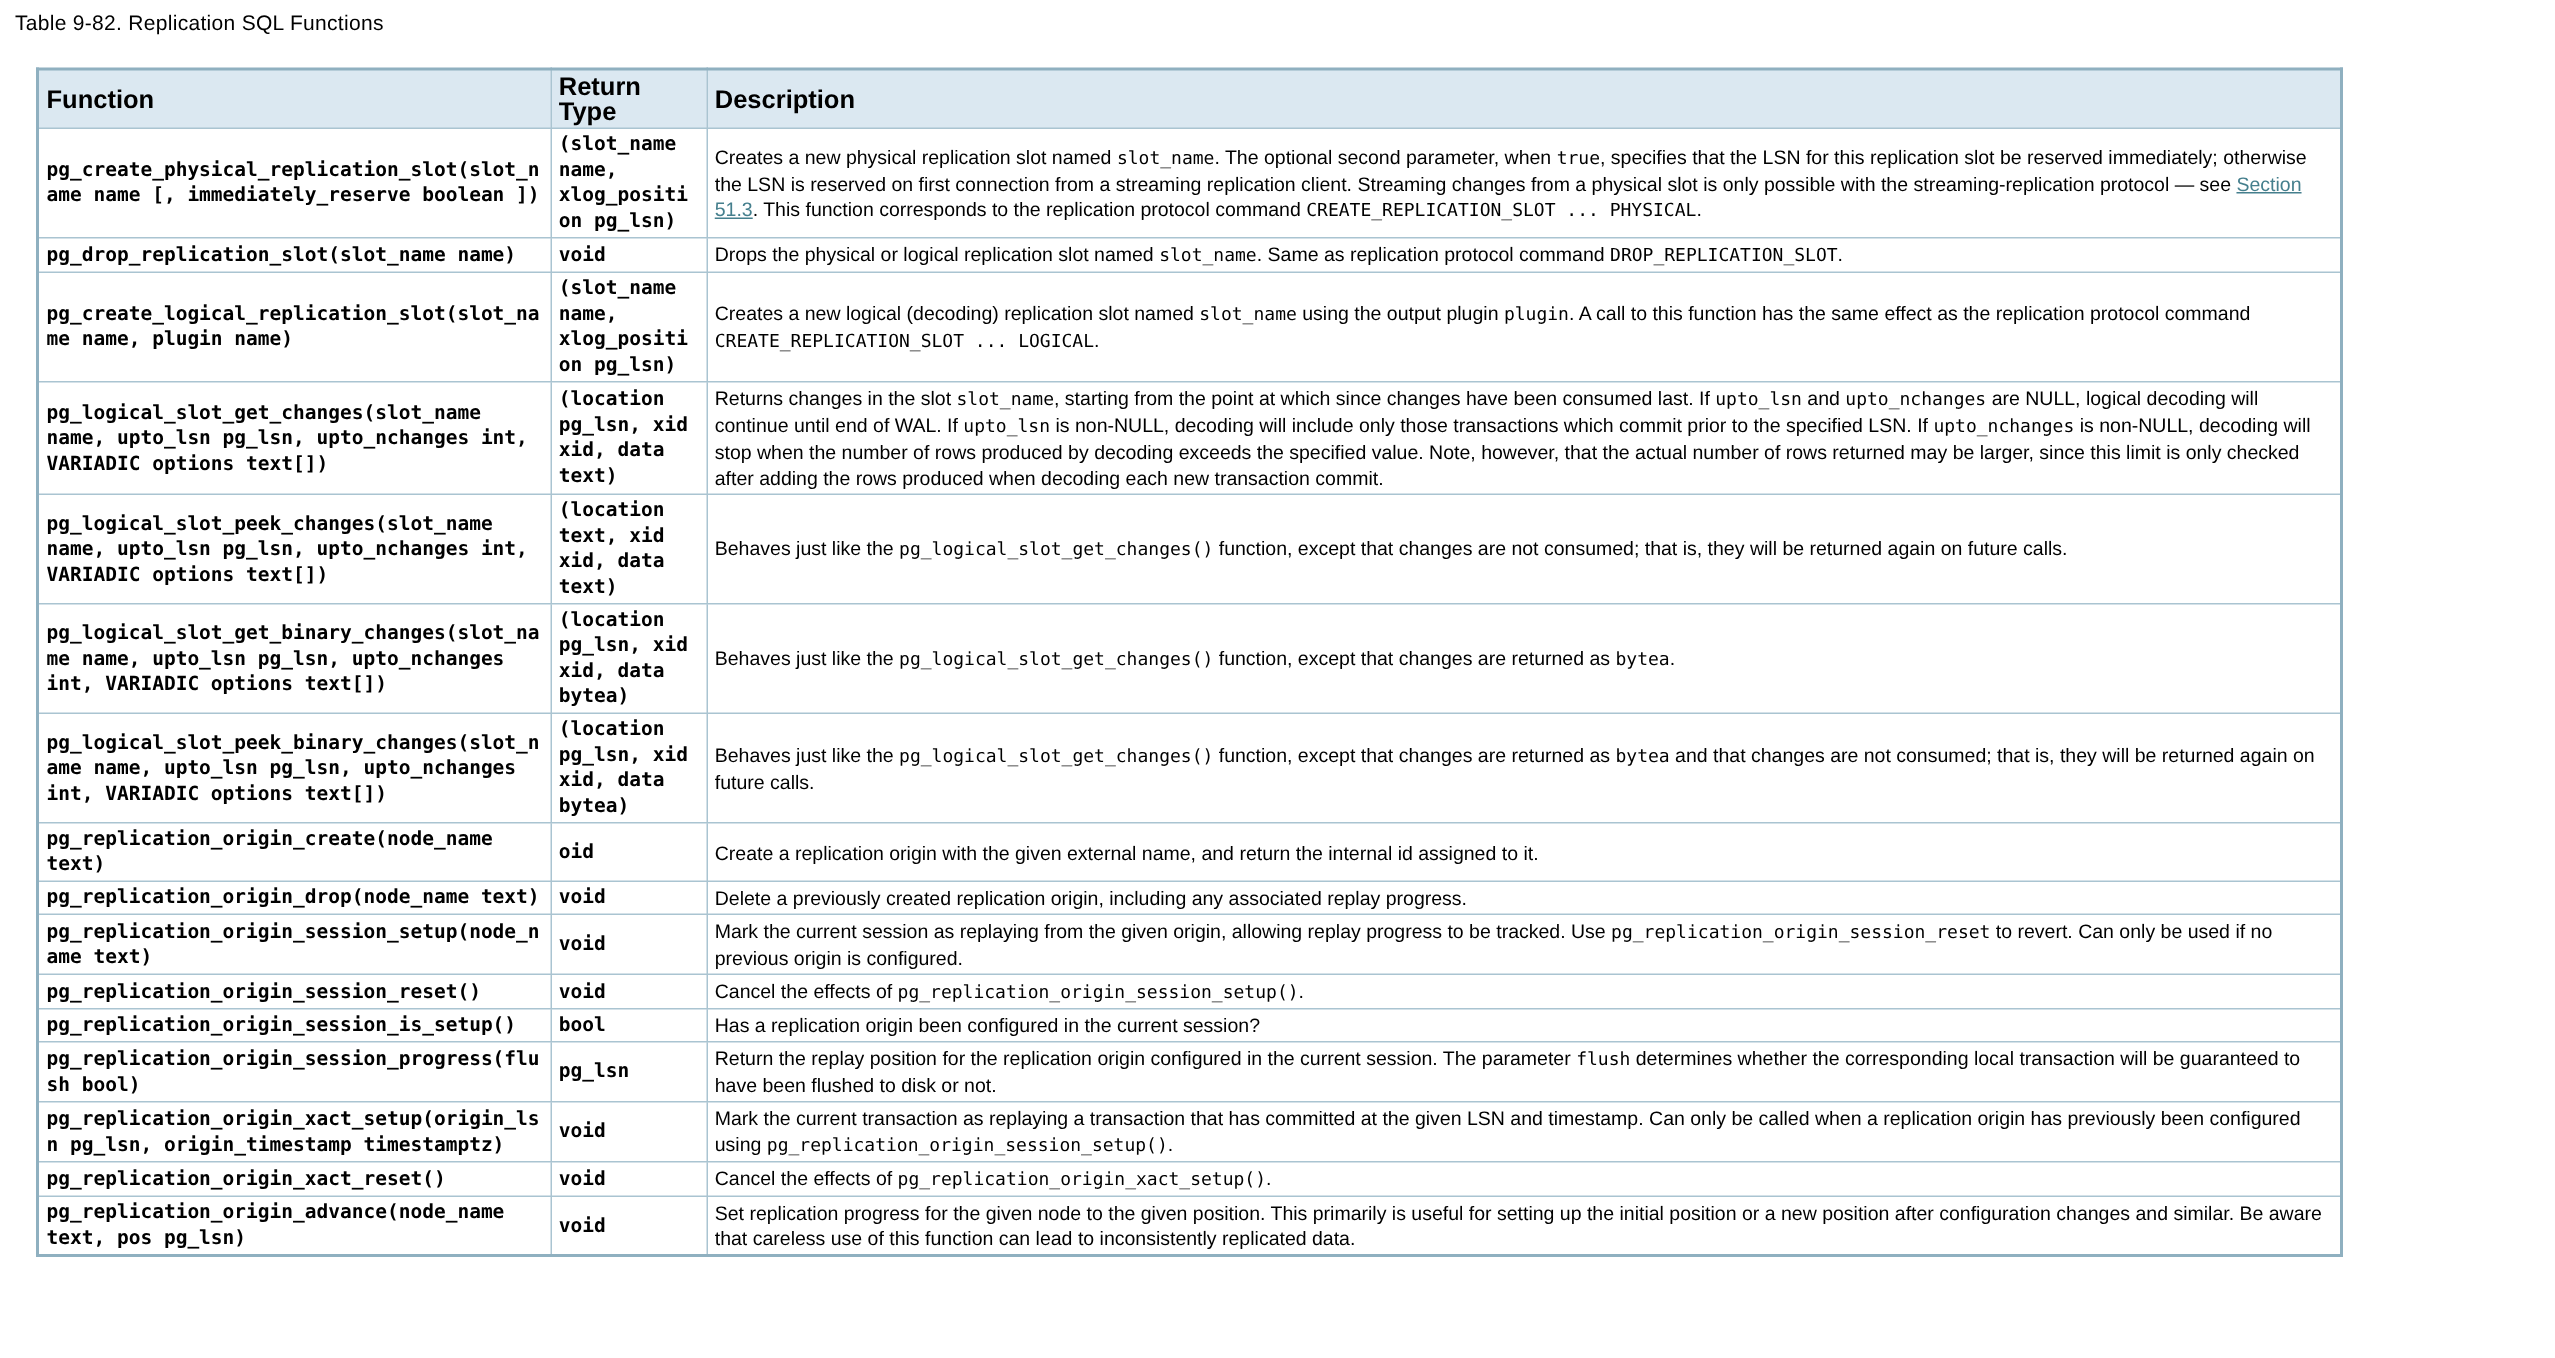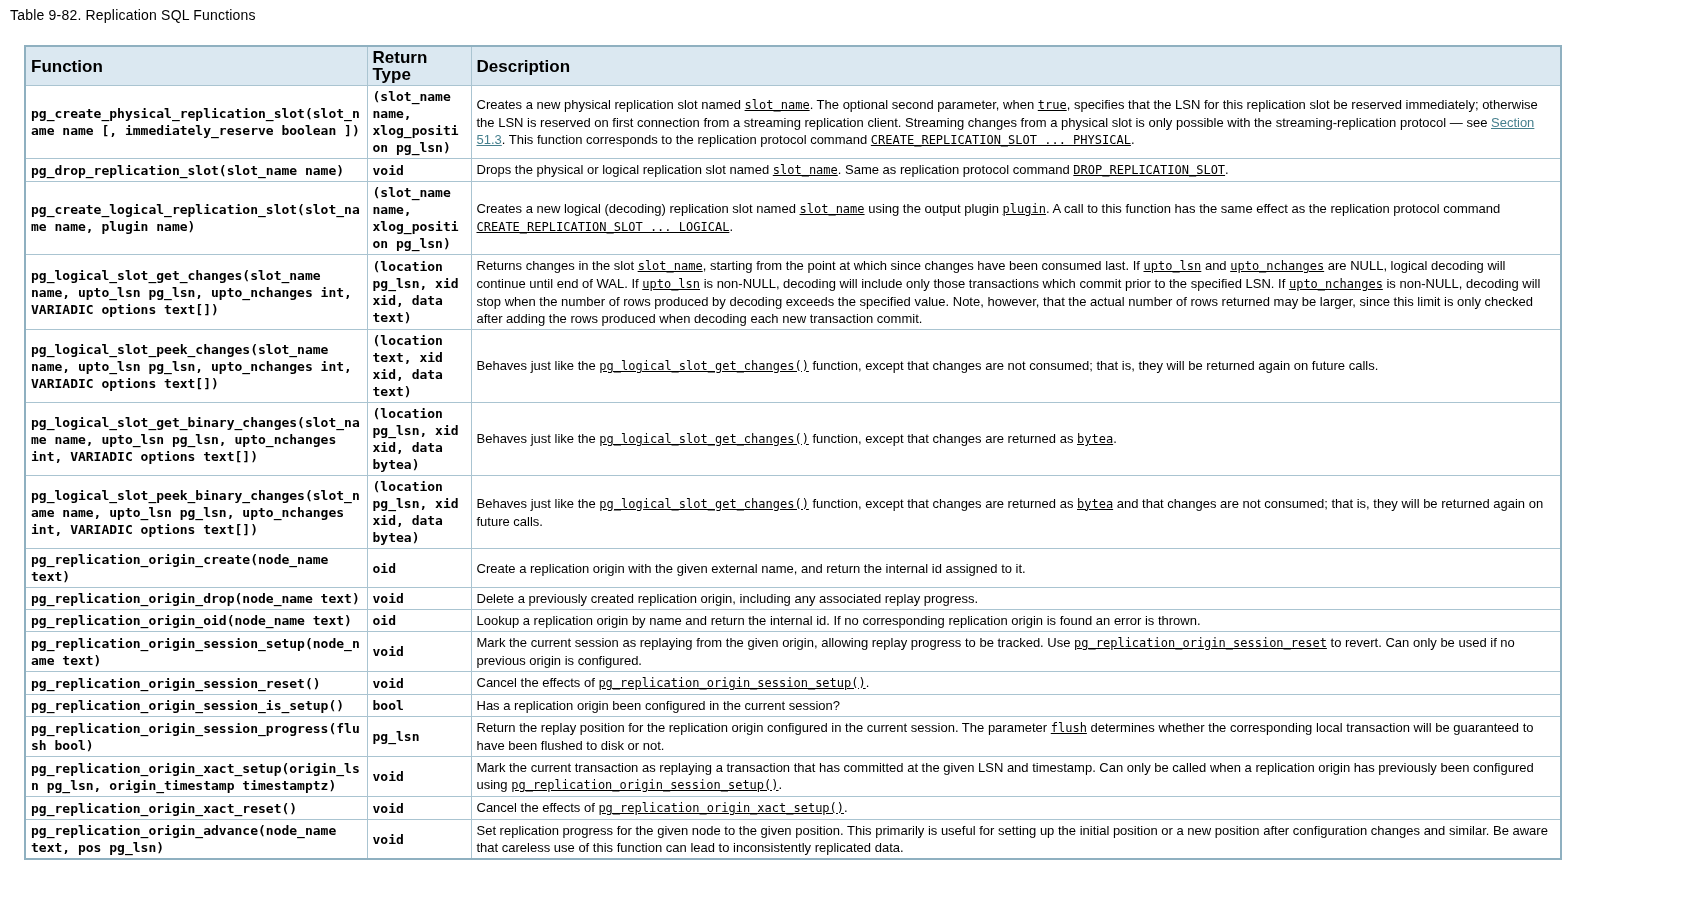--- a/index.html
+++ b/index.html
@@ -40,21 +40,20 @@
   table.doc-table th {
     background: var(--header-bg, #dbe8f1);
     font-weight: bold;
     font-size: 17px;
     height: 21px;
     padding: 2px 5px;
   }
   .mono, code {
     font-family: "DejaVu Sans Mono", "Liberation Mono", monospace;
     font-size: 12px;
-    text-decoration: underline;
   }
   td.fn-cell, td.rt-cell {
     font-family: "DejaVu Sans Mono", "Liberation Mono", monospace;
     font-size: 12px;
     line-height: 16px;
     font-weight: bold;
   }
   td.desc-cell { line-height: 16.5px; }
   td.desc-cell code { font-size: 12px; }
   a.sect-link {
@@ -122,25 +121,20 @@
           <td class="fn-cell">pg_replication_origin_create(node_name text)</td>
           <td class="rt-cell">oid</td>
           <td class="desc-cell"><span>Create a replication origin with the given external name, and return the internal id assigned to it.</span></td>
         </tr>
         <tr>
           <td class="fn-cell">pg_replication_origin_drop(node_name text)</td>
           <td class="rt-cell">void</td>
           <td class="desc-cell"><span>Delete a previously created replication origin, including any associated replay progress.</span></td>
         </tr>
         <tr>
-          <td class="fn-cell">pg_replication_origin_oid(node_name text)</td>
-          <td class="rt-cell">oid</td>
-          <td class="desc-cell"><span>Lookup a replication origin by name and return the internal id. If no corresponding replication origin is found an error is thrown.</span></td>
-        </tr>
-        <tr>
           <td class="fn-cell">pg_replication_origin_session_setup(node_name text)</td>
           <td class="rt-cell">void</td>
           <td class="desc-cell"><span>Mark the current session as replaying from the given origin, allowing replay progress to be tracked. Use </span><code>pg_replication_origin_session_reset</code><span> to revert. Can only be used if no previous origin is configured.</span></td>
         </tr>
         <tr>
           <td class="fn-cell">pg_replication_origin_session_reset()</td>
           <td class="rt-cell">void</td>
           <td class="desc-cell"><span>Cancel the effects of </span><code>pg_replication_origin_session_setup()</code><span>.</span></td>
         </tr>
         <tr>

